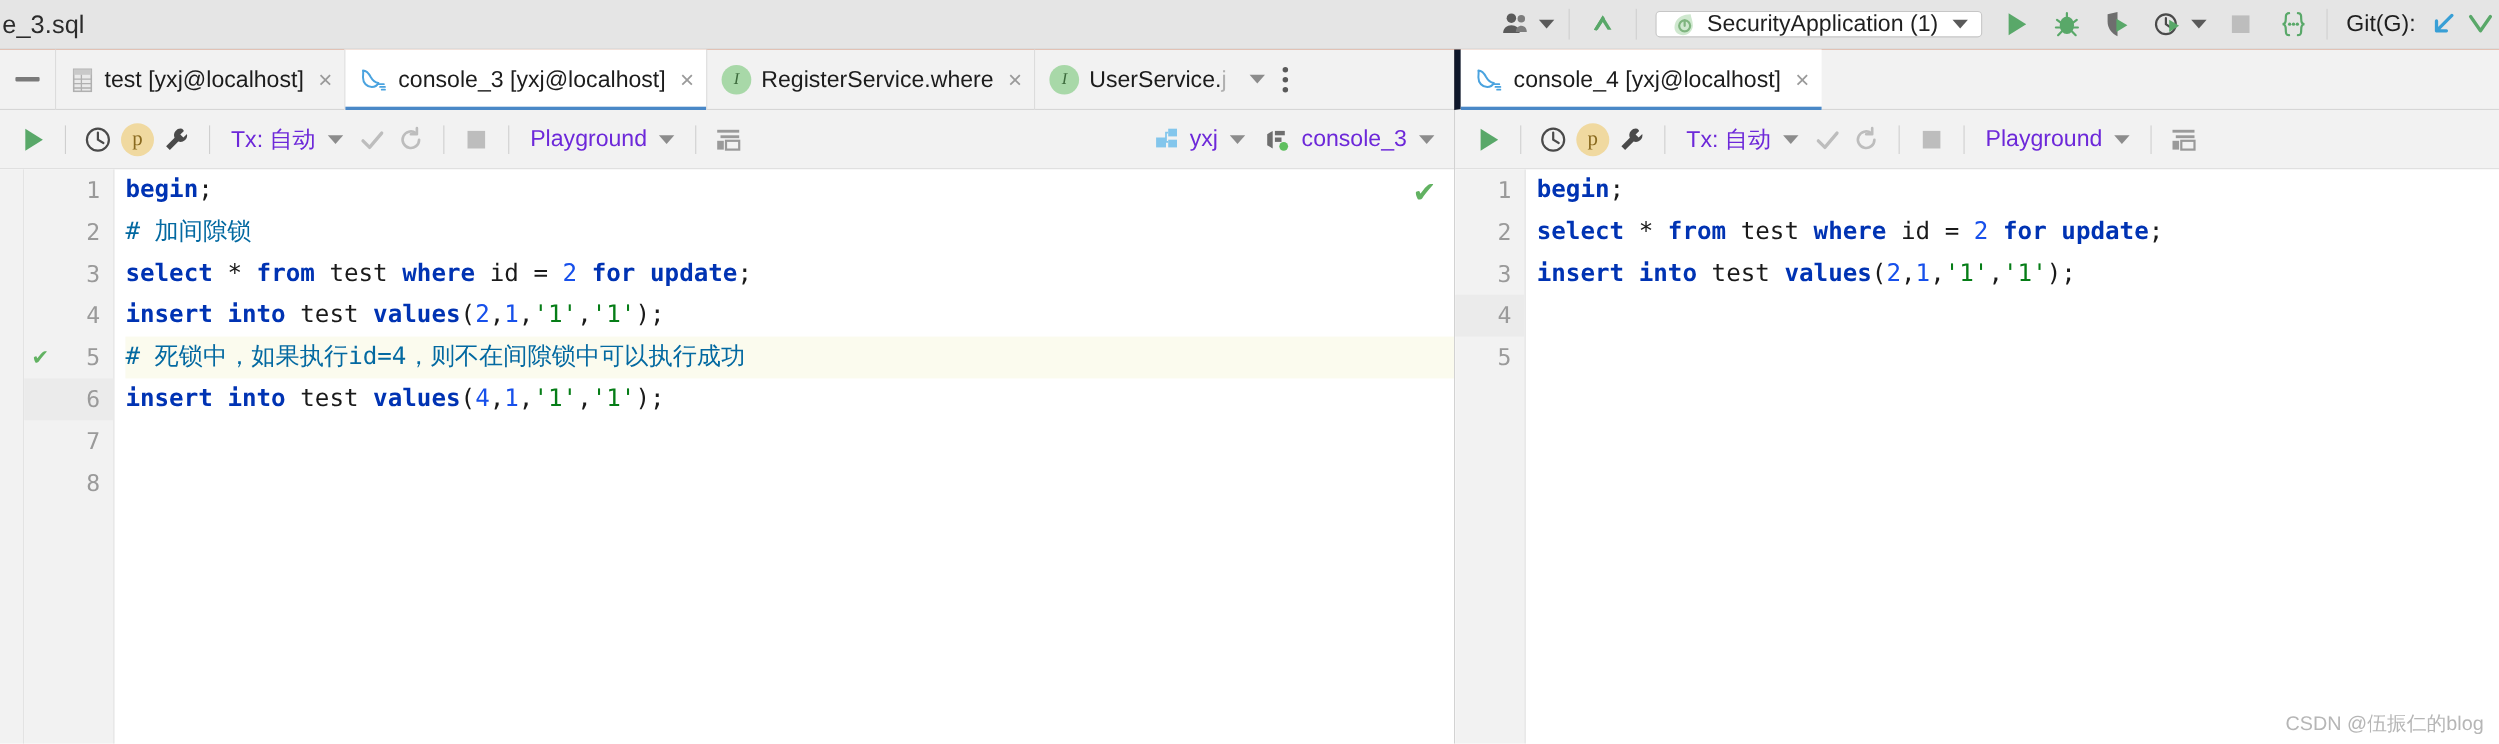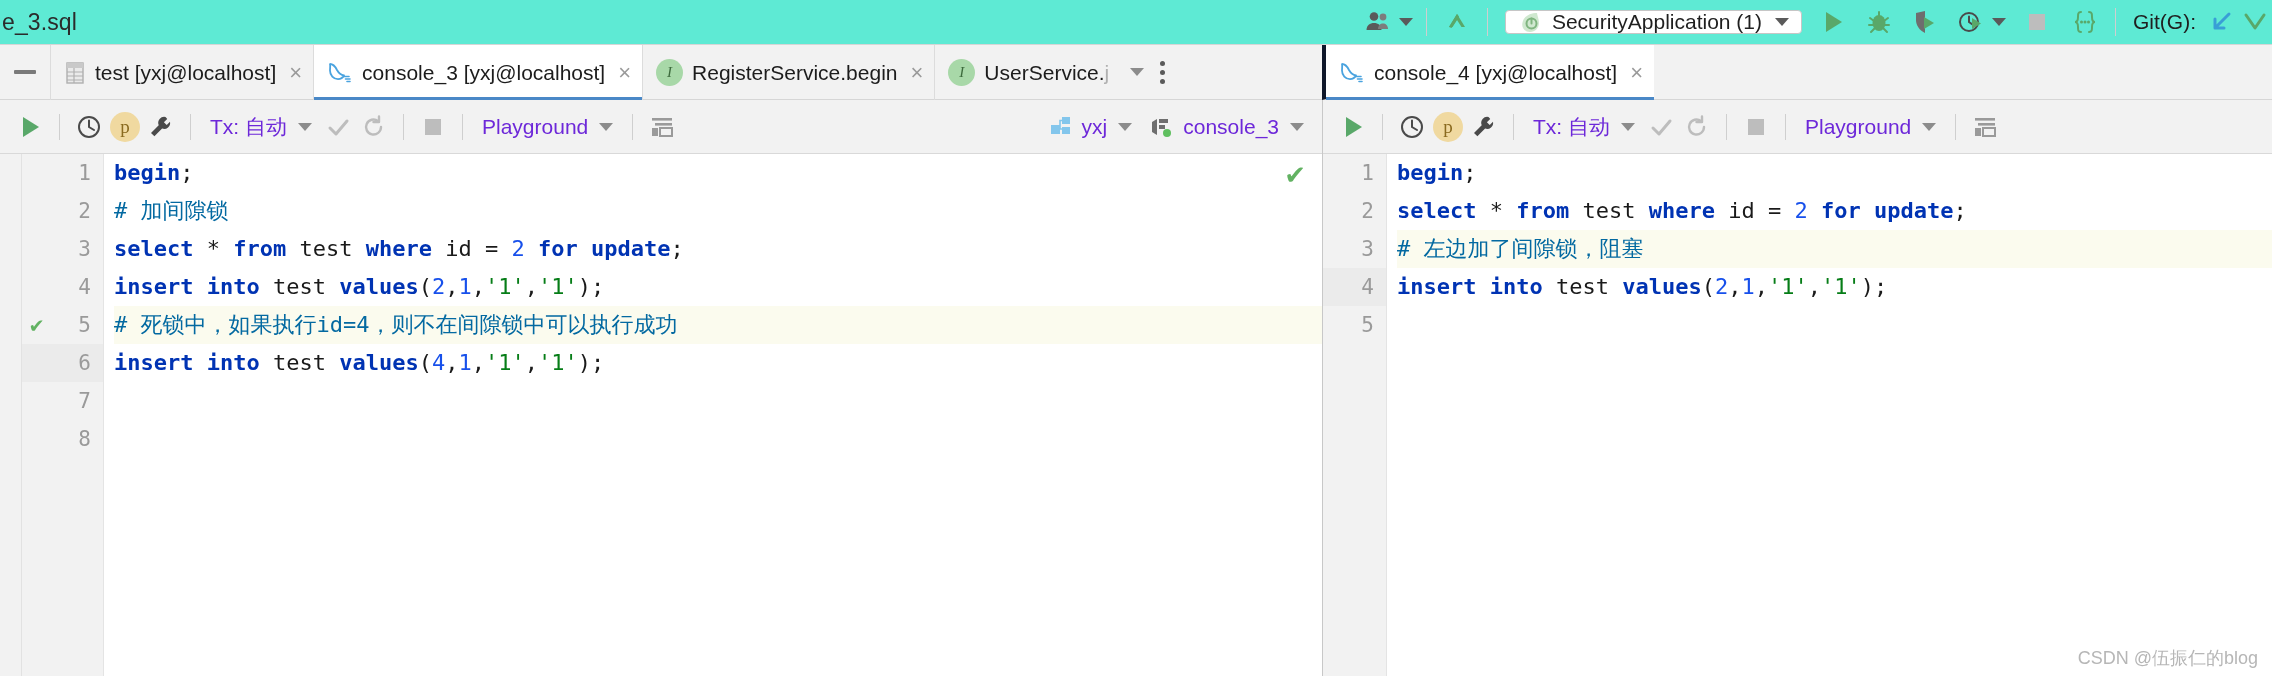--- a/index.html
+++ b/index.html
@@ -8,21 +8,21 @@
     width: 2272px; height: 676px;
     background: #ffffff;
     font-family: "Liberation Sans", sans-serif;
     overflow: hidden;
   }
 
   
   #titlebar {
     position: absolute; left: 0; top: 0;
     width: 2272px; height: 45px;
-    background: #5eead4;
+    background: #e5e5e5;
     border-bottom: 1px solid #d6d6d6;
     display: flex; align-items: center;
   }
   #titlebar-filename {
     font-size: 23px; color: #2b2b2b;
     margin-left: 2px; letter-spacing: .1px;
     white-space: nowrap;
   }
   .tb-spacer { flex: 1 1 auto; }
   .tb-group { display: flex; align-items: center; height: 45px; }
@@ -96,21 +96,21 @@
 
   #tabs-overflow {
     display: flex; align-items: center; gap: 0; padding: 0 6px; flex: none;
   }
   #dots { display: flex; flex-direction: column; gap: 4px; padding: 0 16px; }
   #dots i { width: 5px; height: 5px; border-radius: 50%; background: #5a5a5a; display:block; }
 
   #tabsrow-right {
     flex: 1 1 auto; height: 55px;
     display: flex; align-items: stretch;
-    border-left: 4px solid #0f172a;
+    border-left: 6px solid #0f172a;
     border-bottom: 1px solid #d6d6d6;
     background: #f2f2f2;
   }
 
   
   #panes {
     position: absolute; left: 0; top: 100px;
     width: 2272px; height: 576px;
     display: flex;
   }
@@ -315,21 +315,21 @@
           <path d="M3 3c2 0 5 2 7 6 2 3.6 4 5 7 5.5-1 2-3 3.6-6 3.6-4.5 0-8-3.8-8-8.6 0-2.6.5-4.5 0-6.5z" fill="none" stroke="#4aa3df" stroke-width="1.8" stroke-linejoin="round"></path>
           <path d="M17 15.5h5M18.5 18h4.5M20 20.5h3" stroke="#4aa3df" stroke-width="1.6" stroke-linecap="round"></path>
         </svg>
       </span>
       <span class="tab-label">console_3 [yxj@localhost]</span>
       <span class="tab-close">×</span>
     </div>
 
     <div class="tab">
       <span class="ico ico-java">I</span>
-      <span class="tab-label">RegisterService.begin</span>
+      <span class="tab-label">RegisterService.where</span>
       <span class="tab-close">×</span>
     </div>
 
     <div class="tab">
       <span class="ico ico-java">I</span>
       <span class="tab-label"><span>UserService.</span><span class="dim">j</span></span>
     </div>
 
     <div id="tabs-overflow">
       <span class="caret light"></span>
@@ -537,20 +537,19 @@
       <div class="gutter narrow" id="gutter-right">
           <div class="ln">1</div>
           <div class="ln">2</div>
           <div class="ln">3</div>
           <div class="ln active">4</div>
           <div class="ln">5</div>
         </div>
       <div class="code" id="code-right">
           <div class="line"><span class="kw">begin</span><span class="op">;</span></div>
           <div class="line"><span class="kw">select</span><span class="op"> </span><span class="op">*</span><span class="op"> </span><span class="kw">from</span><span class="op"> test </span><span class="kw">where</span><span class="op"> id = </span><span class="num">2</span><span class="op"> </span><span class="kw">for</span><span class="op"> </span><span class="kw">update</span><span class="op">;</span></div>
-          <div class="line hl"><span class="cmt"># 左边加了间隙锁，阻塞</span></div>
           <div class="line"><span class="kw">insert</span><span class="op"> </span><span class="kw">into</span><span class="op"> test </span><span class="kw">values</span><span class="op">(</span><span class="num">2</span><span class="op">,</span><span class="num">1</span><span class="op">,</span><span class="str">'1'</span><span class="op">,</span><span class="str">'1'</span><span class="op">);</span></div>
         </div>
     </div>
   </div>
 </div>
 
 <div id="watermark">CSDN @伍振仁的blog</div>
 
 </body></html>

